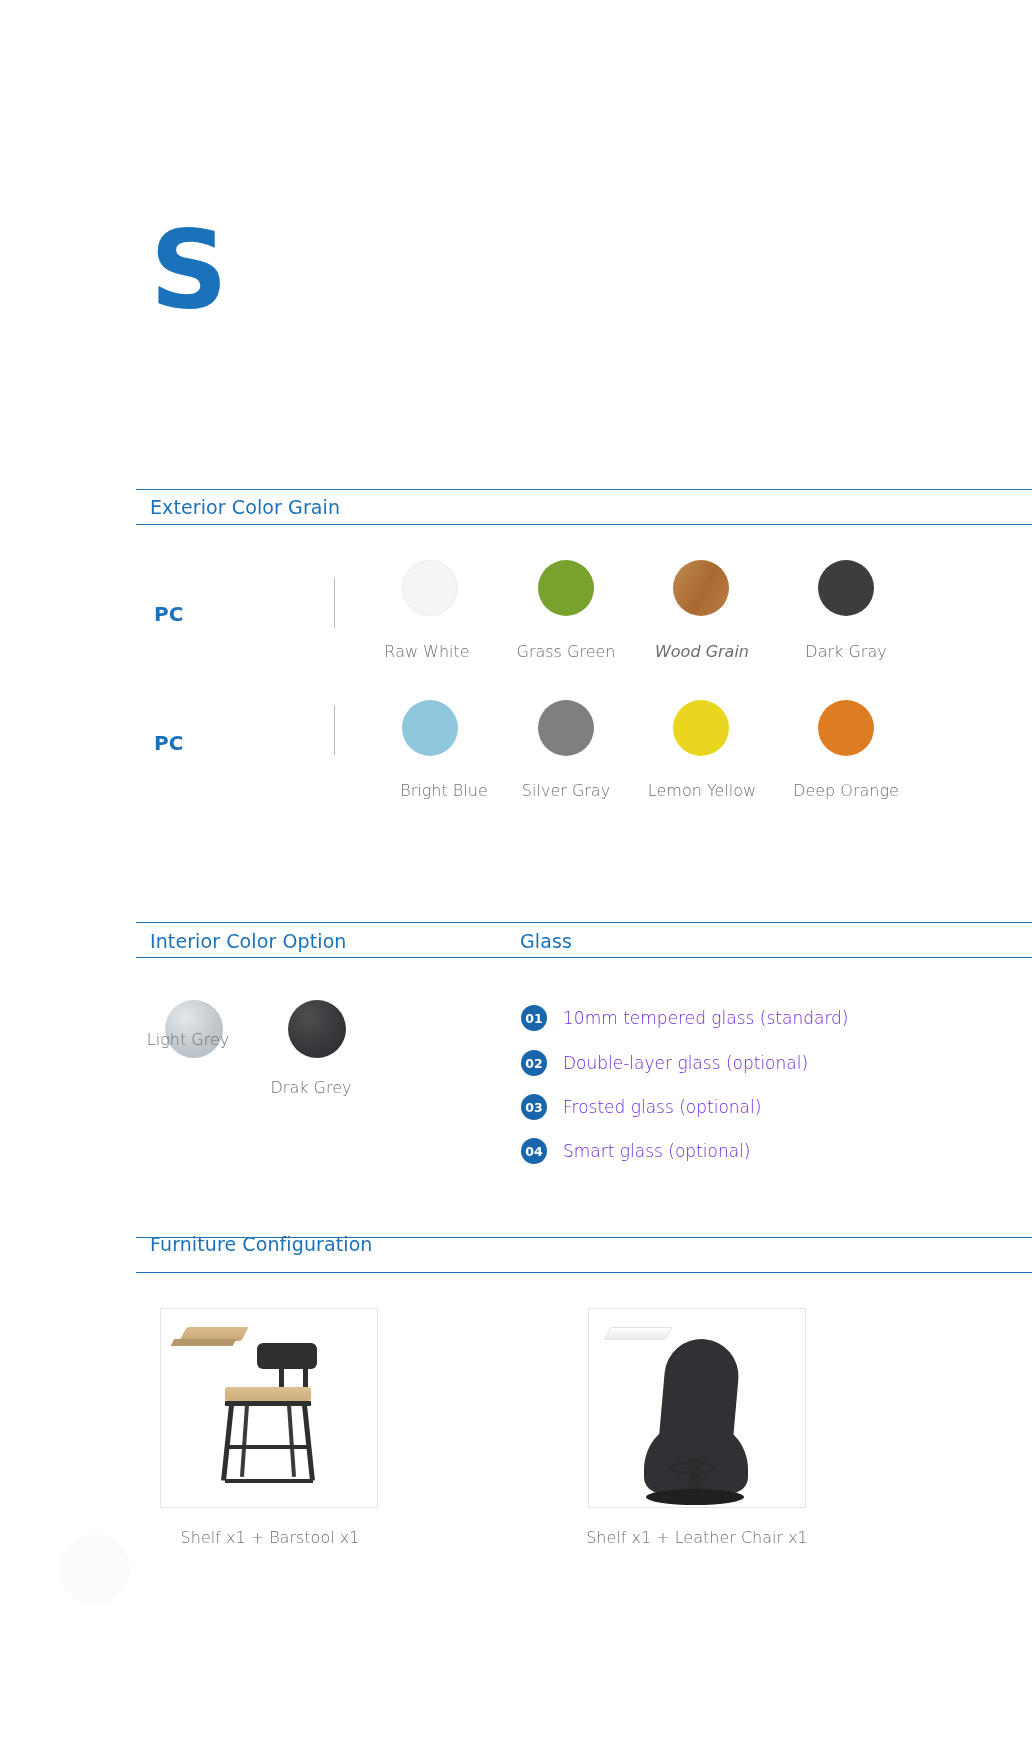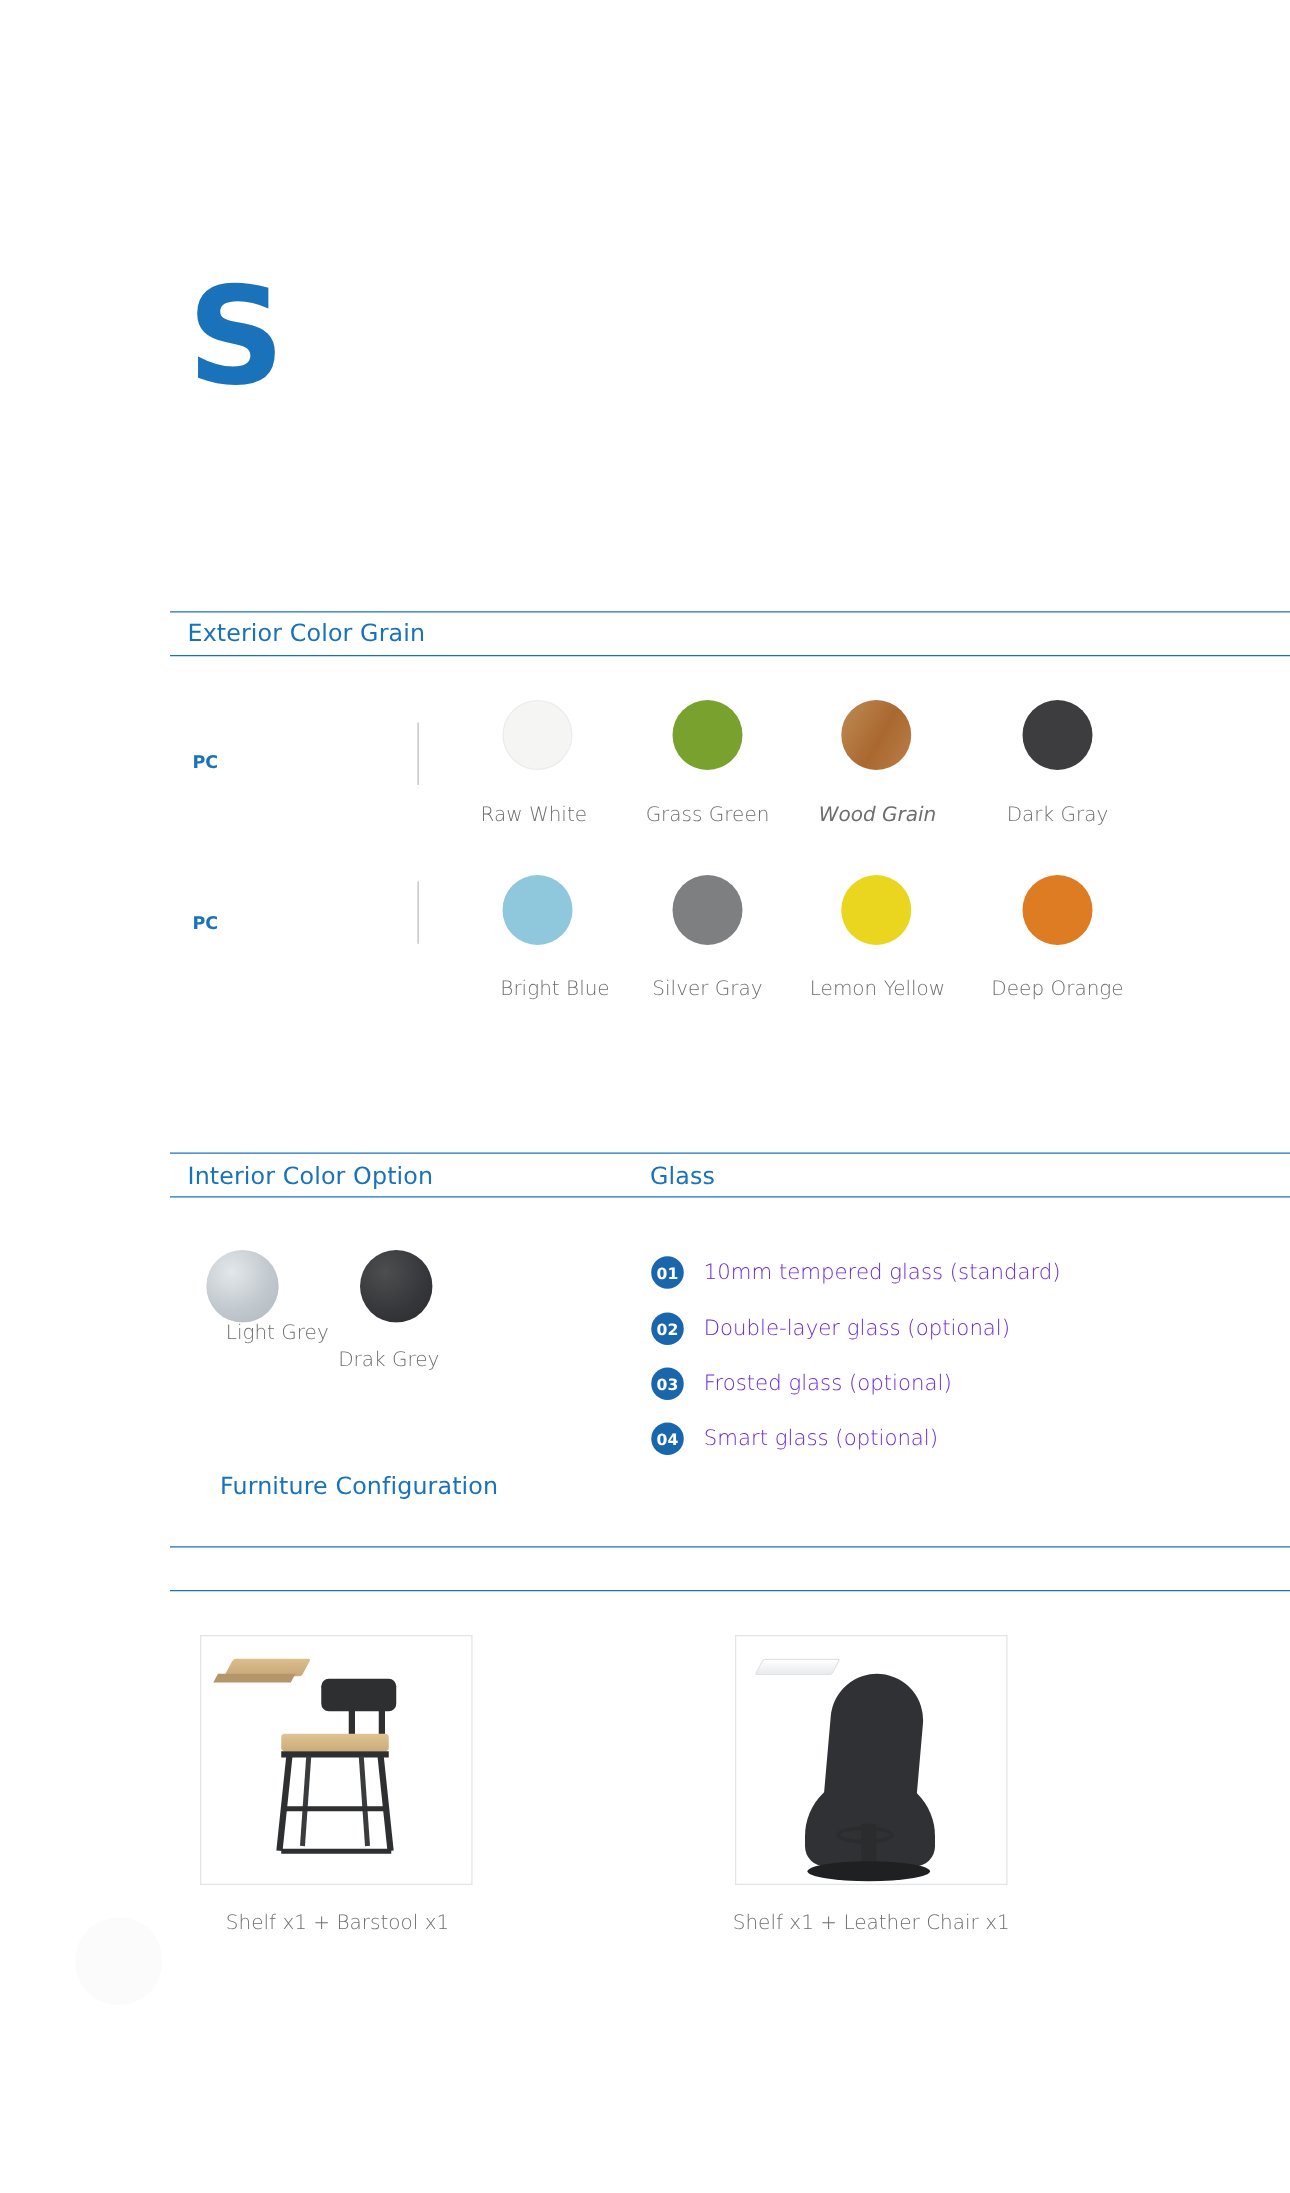--- a/index.html
+++ b/index.html
@@ -68,21 +68,21 @@
   }
   .rule {
     position: absolute;
     height: 1px;
     background: #1a72ba;
   }
 
   
   .pc-label {
     position: absolute;
-    font-size: 14px;
+    font-size: 20px;
     font-weight: bold;
     color: #1a72ba;
   }
   .vdiv {
     position: absolute;
     width: 1px;
     background: #b9bcbe;
   }
   .swatch-group { position: absolute; }
   .swatch {
@@ -268,21 +268,21 @@
     <div class="swatch-label" style="left:771px; top:781px;">Deep Orange</div>
   </div>
 
   <div class="section-head" style="left:150px; top:930px;">Interior Color Option</div>
   <div class="section-head" style="left:520px; top:930px;">Glass</div>
   <div class="rule" style="left:136px; top:922px; width:896px;"></div>
   <div class="rule" style="left:136px; top:957px; width:896px;"></div>
 
   <div>
     <div class="swatch" style="left:165px; top:1000px; width:58px; height:58px; background:#c6cdd2; background-image:radial-gradient(circle at 35% 30%, #e2e7ea 0%, #c2c9ce 55%, #aeb6bc 100%);"></div>
-    <div class="swatch-label" style="left:113px; top:1056px;text-align:right;">Light Grey</div>
+    <div class="swatch-label" style="left:113px; top:1030px;">Light Grey</div>
 
     <div class="swatch" style="left:288px; top:1000px; width:58px; height:58px; background:#3a3c3e; background-image:radial-gradient(circle at 35% 30%, #4c4e50 0%, #343639 60%, #2a2c2e 100%);"></div>
     <div class="swatch-label" style="left:236px; top:1078px;">Drak Grey</div>
   </div>
 
   <div>
     <div class="glass-item" style="left:521px; top:1005px;">
       <span class="glass-num">01</span>
       <span class="glass-text">10mm tempered glass (standard)</span>
     </div>
@@ -293,21 +293,21 @@
     <div class="glass-item" style="left:521px; top:1094px;">
       <span class="glass-num">03</span>
       <span class="glass-text">Frosted glass (optional)</span>
     </div>
     <div class="glass-item" style="left:521px; top:1138px;">
       <span class="glass-num">04</span>
       <span class="glass-text">Smart glass (optional)</span>
     </div>
   </div>
 
-  <div class="section-head" style="left:150px; top:1178px;margin-left:26px;">Furniture Configuration</div>
+  <div class="section-head" style="left:150px; top:1233px;">Furniture Configuration</div>
   <div class="rule" style="left:136px; top:1237px; width:896px;"></div>
   <div class="rule" style="left:136px; top:1272px; width:896px;"></div>
 
   <div class="furn-box" style="left:160px; top:1308px; width:218px; height:200px;">
     <div class="shelf-wood" style="left:22px; top:18px;"></div>
 
     <div class="stool-back" style="left:96px; top:34px;"></div>
     <div class="leg" style="left:118px; top:58px; width:5px; height:24px;"></div>
     <div class="leg" style="left:142px; top:58px; width:5px; height:24px;"></div>
 

